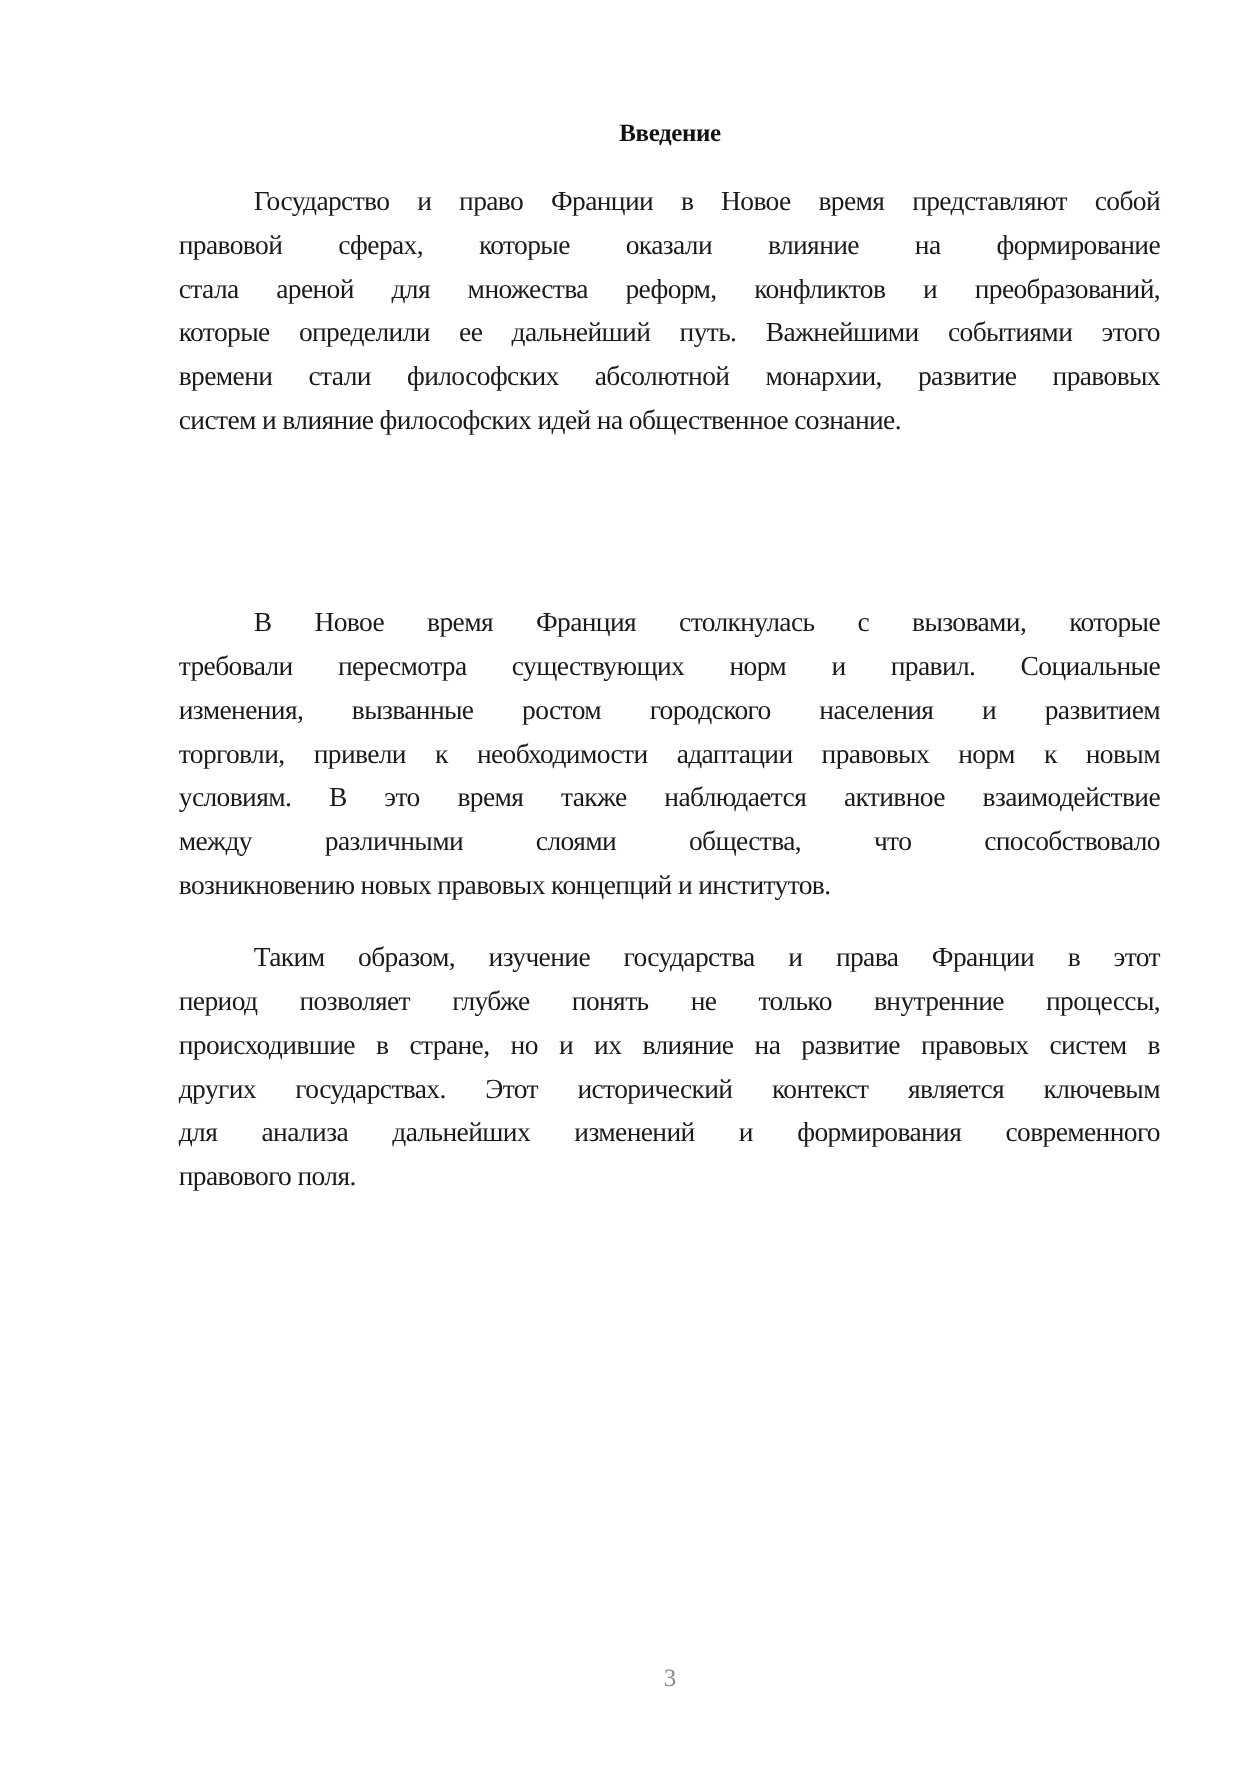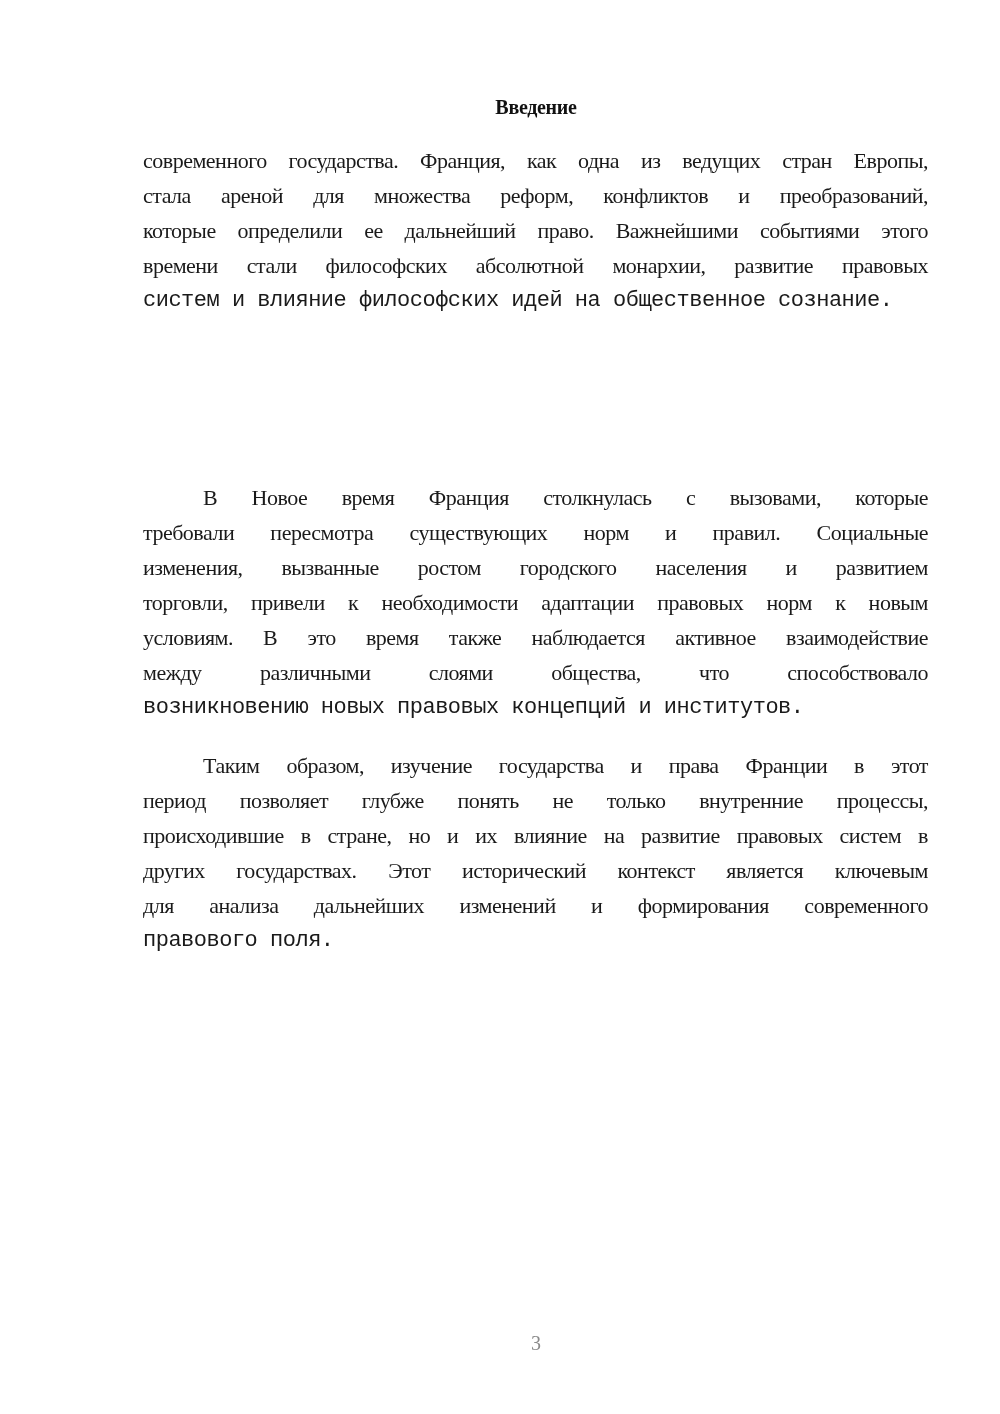--- a/index.html
+++ b/index.html
@@ -46,21 +46,20 @@
       line-height: 35px;
       white-space: nowrap;
       text-align: justify;
       text-align-last: justify;
       letter-spacing: -0.5px;
       word-spacing: 0px;
     }
     .line.last {
       text-align: left;
       text-align-last: left;
-      font-family: Liberation Mono, monospace;
     }
     .line.indent {
       padding-left: 60px;
     }
     #para-1 { top: 143px; }
     #para-2 { top: 480px; }
     #para-3 { top: 748px; }
     .page-number {
       position: absolute;
       top: 1332px;
@@ -73,23 +72,24 @@
     }
   </style>
 </head>
 <body>
 
 <div class="page">
 
   <div class="title">Введение</div>
 
   <div class="body-text" id="para-1">
-    <span class="line">современного государства. Франция, как одна из ведущих стран Европы,</span>
+    <span class="line indent">Государство и право Франции в Новое время представляют собой</span>
+    <span class="line">правовой сферах, которые оказали влияние на формирование</span>
     <span class="line">стала ареной для множества реформ, конфликтов и преобразований,</span>
-    <span class="line">которые определили ее дальнейший право. Важнейшими событиями этого</span>
+    <span class="line">которые определили ее дальнейший путь. Важнейшими событиями этого</span>
     <span class="line">времени стали философских абсолютной монархии, развитие правовых</span>
     <span class="line last">систем и влияние философских идей на общественное сознание.</span>
   </div>
 
   <div class="body-text" id="para-2">
     <span class="line indent">В Новое время Франция столкнулась с вызовами, которые</span>
     <span class="line">требовали пересмотра существующих норм и правил. Социальные</span>
     <span class="line">изменения, вызванные ростом городского населения и развитием</span>
     <span class="line">торговли, привели к необходимости адаптации правовых норм к новым</span>
     <span class="line">условиям. В это время также наблюдается активное взаимодействие</span>

